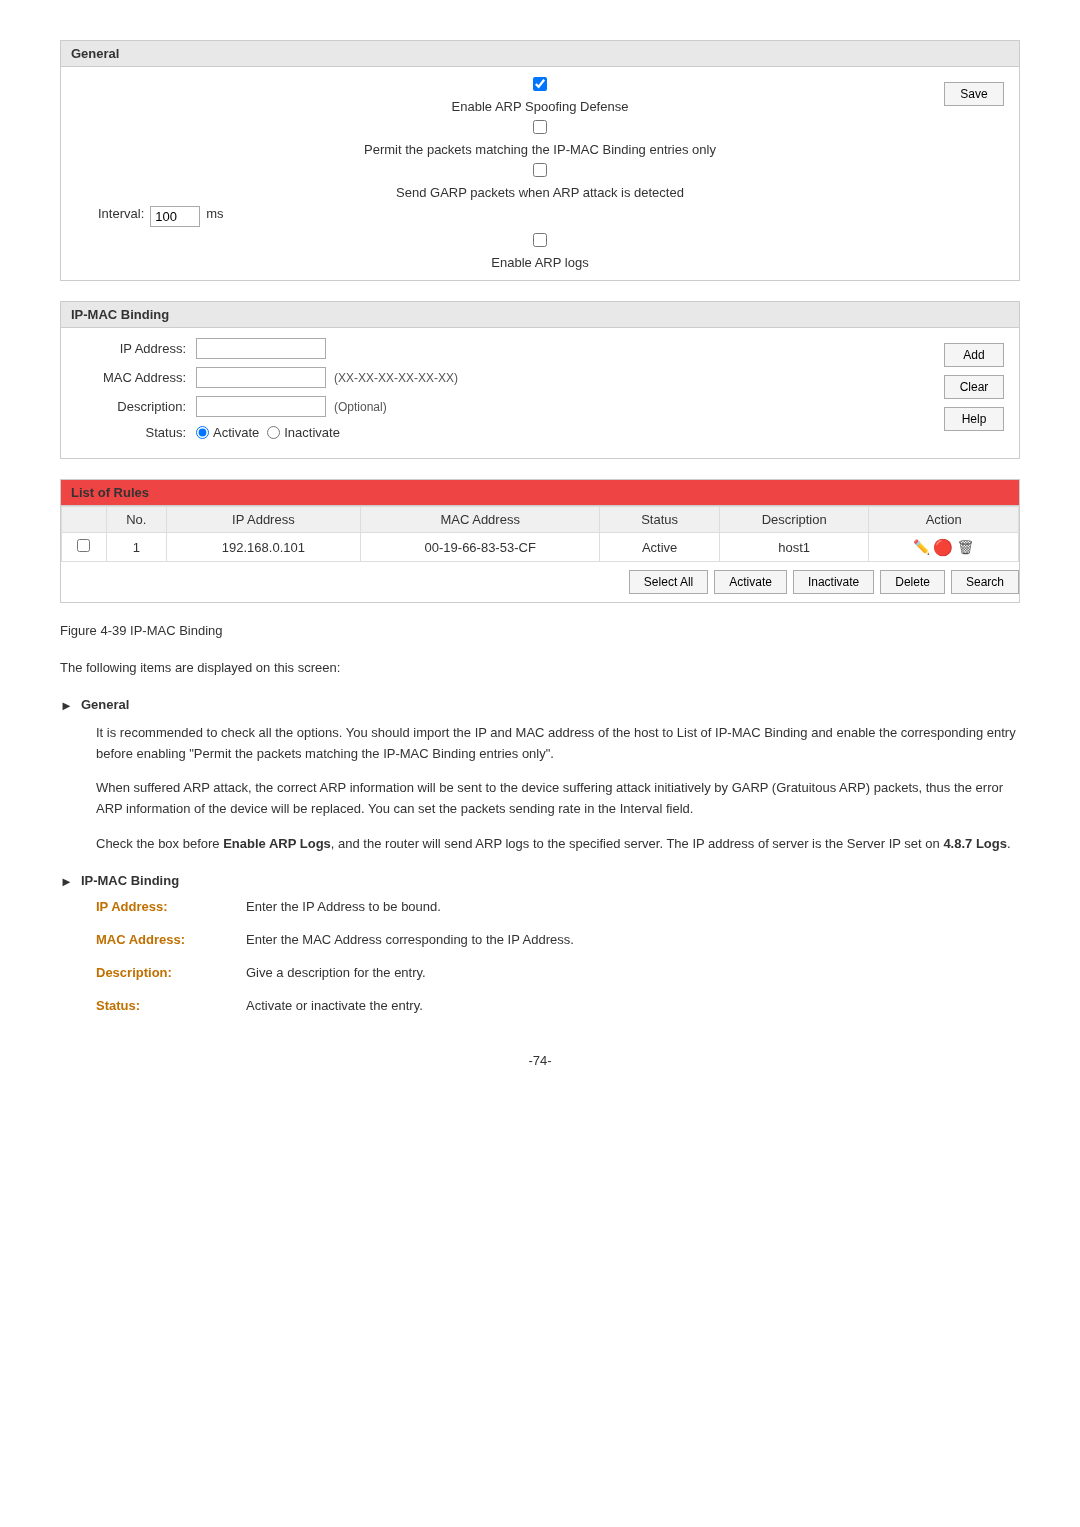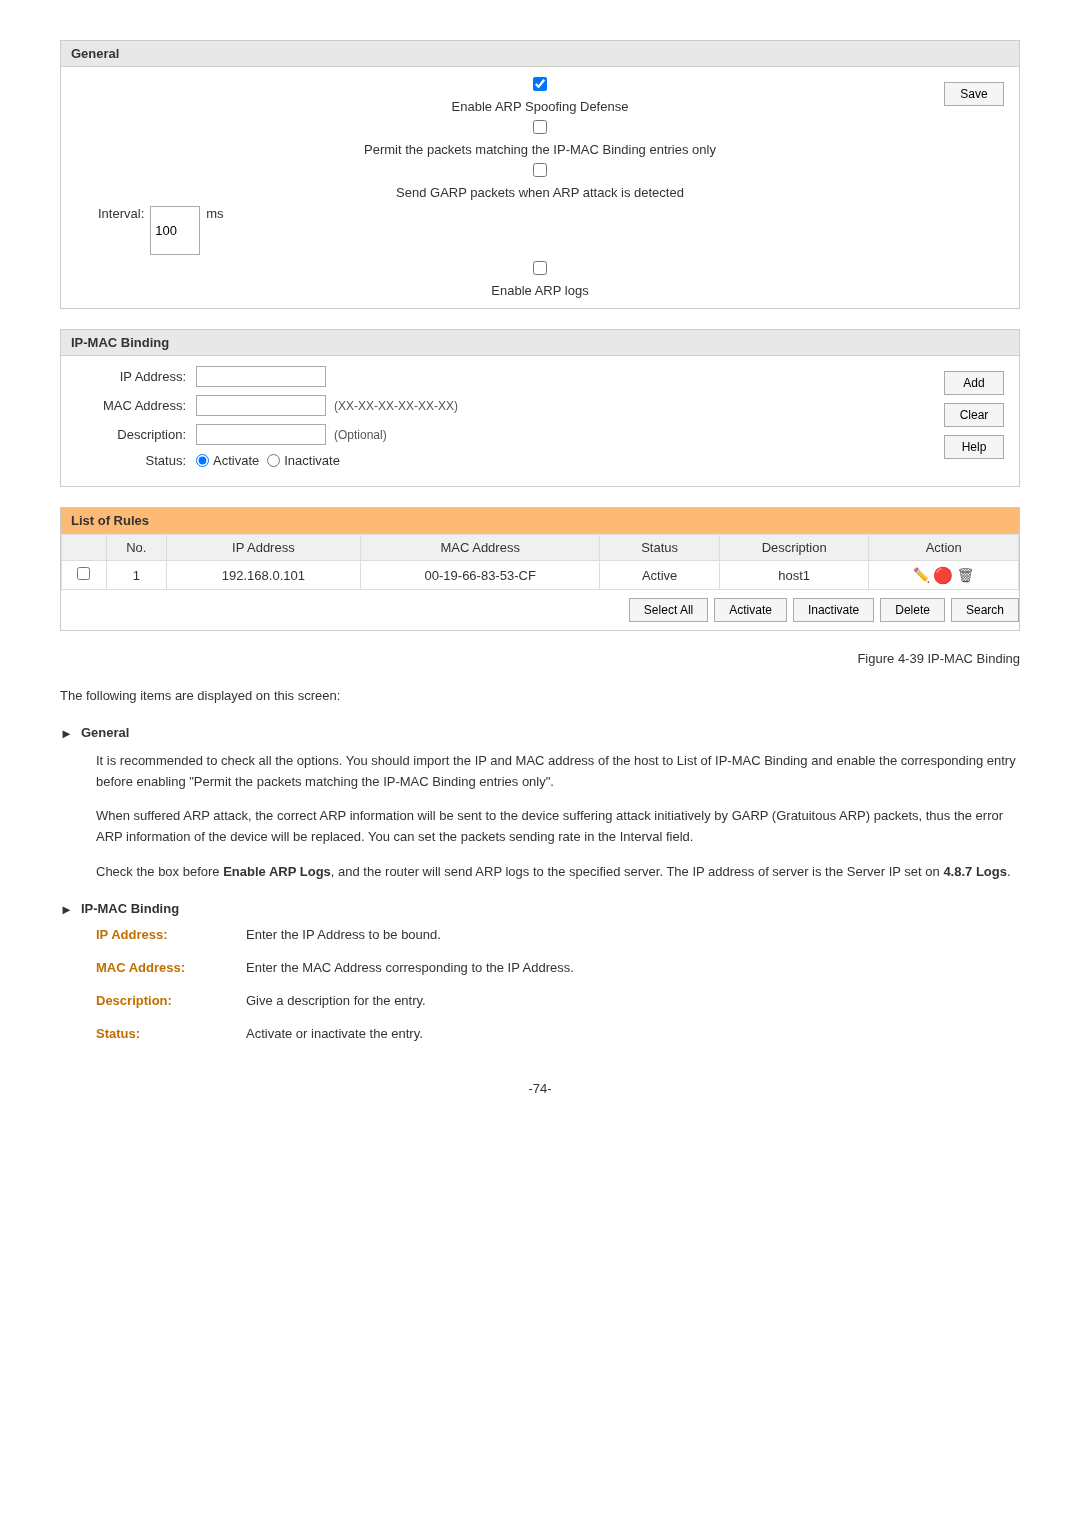--- a/index.html
+++ b/index.html
@@ -53,21 +53,21 @@
     }
     .interval-row {
       display: flex;
       align-items: flex-start;
       gap: 6px;
       margin-left: 22px;
     }
     .interval-row input {
       width: 50px;
       border: 1px solid #aaa;
-      padding: 16px 4px;
+      padding: 2px 4px;
       font-size: 13px;
     }
     .save-btn-container {
       position: absolute;
       right: 15px;
       top: 15px;
     }
     .btn {
       background: #f5f5f5;
       border: 1px solid #aaa;
@@ -123,21 +123,21 @@
     .binding-buttons {
       display: flex;
       flex-direction: column;
       gap: 4px;
       padding-left: 20px;
       padding-top: 5px;
     }
 
     
     .rules-section .panel-header {
-      background: #fdba74;
+      background: #ef4444;
     }
     .rules-table {
       width: 100%;
       border-collapse: collapse;
       font-size: 13px;
     }
     .rules-table th {
       background: #f0f0f0;
       border: 1px solid #ddd;
       padding: 5px 8px;
@@ -182,21 +182,21 @@
       gap: 6px;
       padding: 8px 0;
     }
     .table-footer .btn {
       display: inline-block;
       margin-bottom: 0;
     }
 
     
     .figure-caption {
-      text-align: right;
+      text-align: left;
       font-size: 13px;
       margin: 12px 0 20px 0;
       color: #333;
     }
 
     
     .body-text {
       font-size: 13px;
       line-height: 1.6;
       margin-bottom: 14px;

